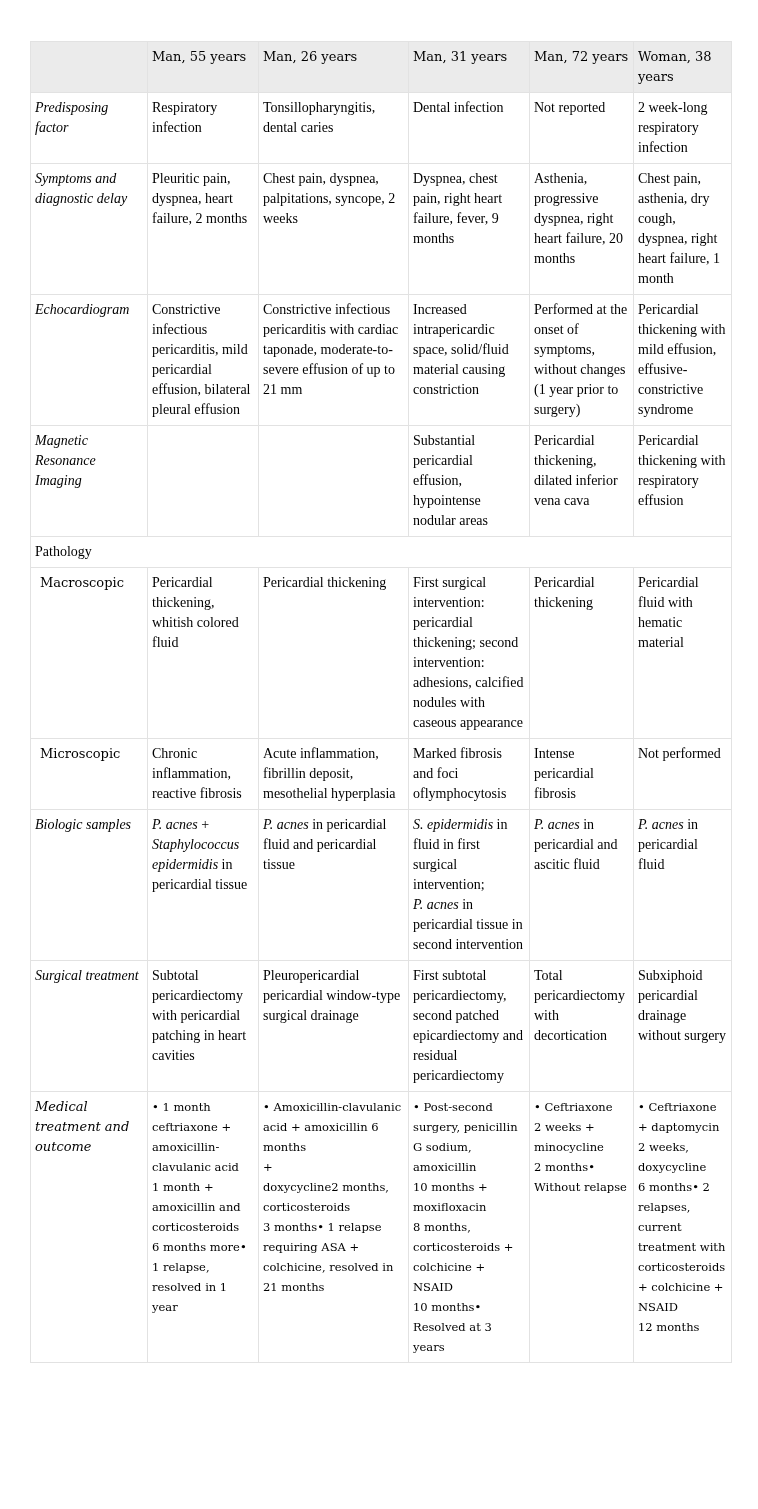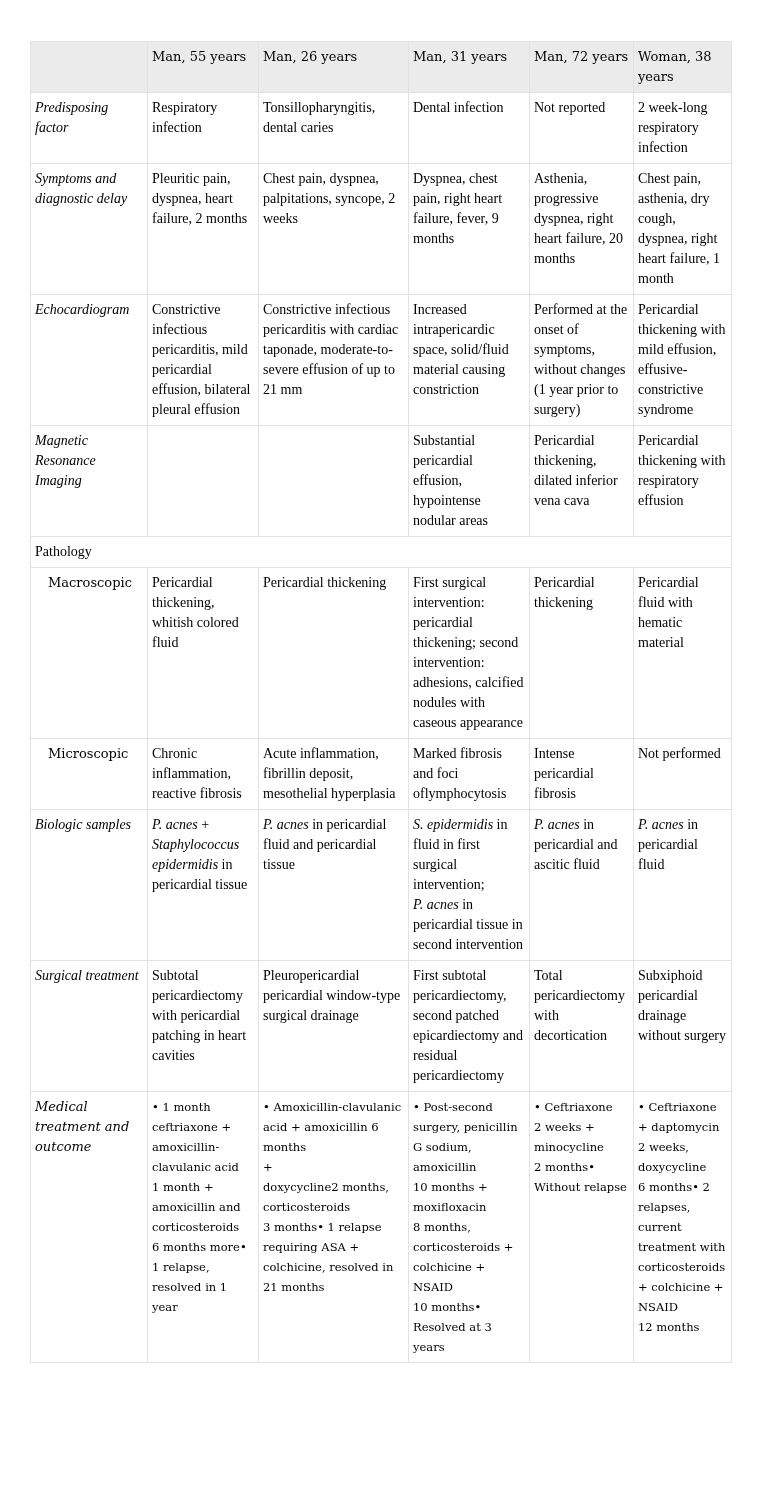--- a/index.html
+++ b/index.html
@@ -36,21 +36,21 @@
   table.case-table thead th {
     background: #ebebeb;
     font-family: "DejaVu Serif", serif;
     font-size: 13px;
   }
   td.label-cell { font-style: italic; margin-top: 32px; }
   td.label-cell.roman {
     font-style: normal;
     font-family: "DejaVu Serif", serif;
     font-size: 13px;
-    padding-left: 17px;
+    padding-left: 9px;
   }
   td.section-cell {
     font-family: "DejaVu Serif", serif;
     font-size: 13px;
   }
   tr.alt td {
     font-family: "DejaVu Serif", serif;
     font-size: 11.5px;
   }
   tr.alt td.label-cell { font-size: 13px; }

